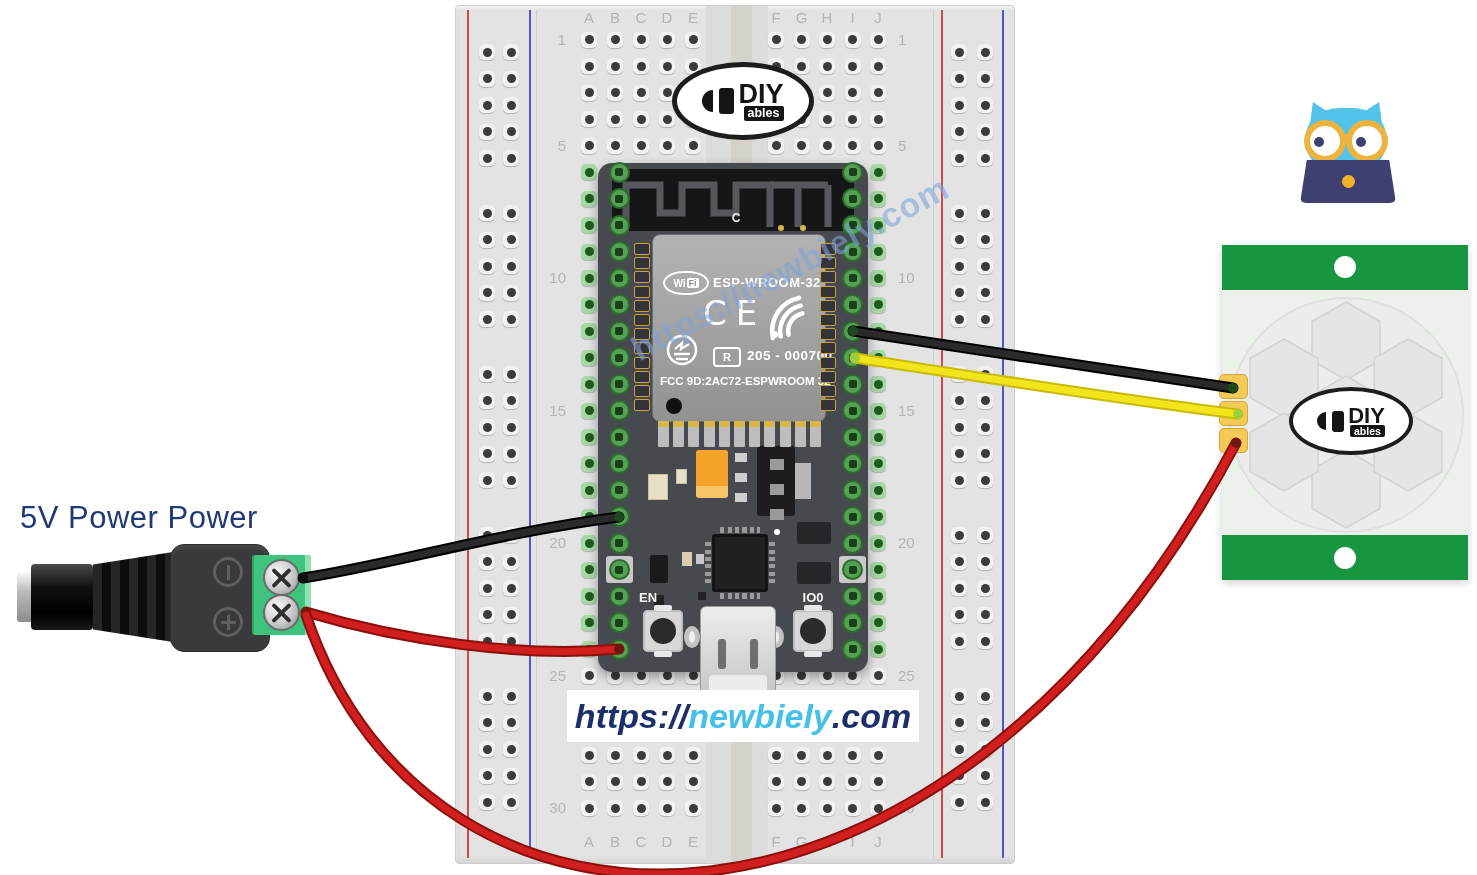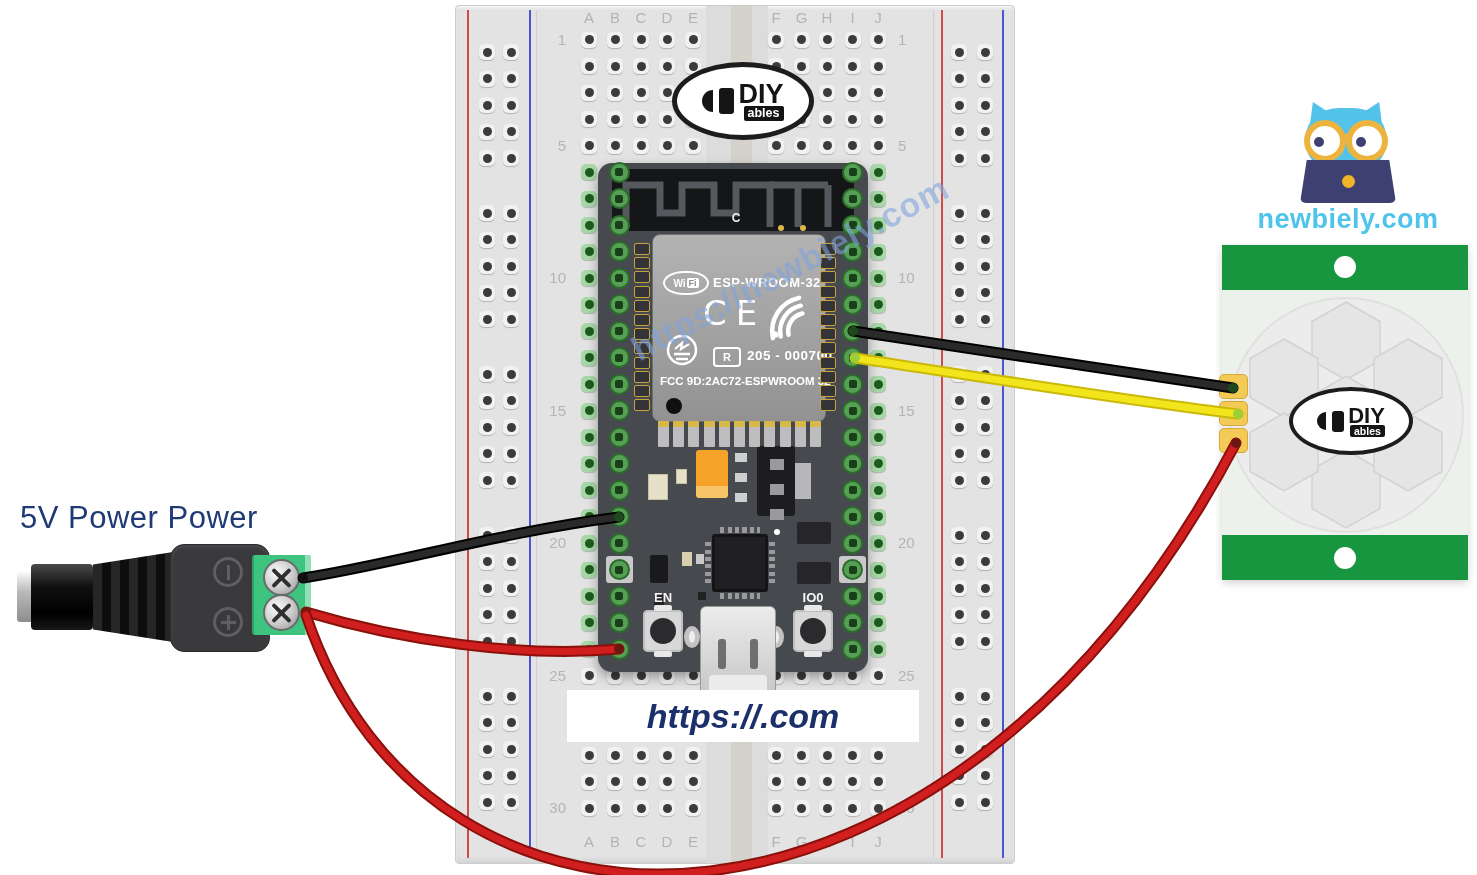--- a/index.html
+++ b/index.html
@@ -657,21 +657,21 @@
     <div class="cmp" style="left:172px;top:346px;width:14px;height:11px;background:#9a9a9c;"></div>
     <div class="cmp" style="left:114px;top:371px;width:56px;height:58px;background:#202023;border:3px solid #141416;border-radius:3px;box-sizing:border-box;"></div>
     <div class="stub-h" style="left:122px;top:364px;width:40px;"></div>
     <div class="stub-h" style="left:122px;top:430px;width:40px;"></div>
     <div class="stub-v" style="left:107px;top:379px;height:42px;"></div>
     <div class="stub-v" style="left:171px;top:379px;height:42px;"></div>
     <div class="cmp" style="left:176px;top:366px;width:6px;height:6px;border-radius:50%;background:#fff;"></div>
     <div class="cmp" style="left:199px;top:359px;width:34px;height:22px;background:#26262a;border-radius:2px;"></div>
     <div class="cmp" style="left:199px;top:399px;width:34px;height:22px;background:#26262a;border-radius:2px;"></div>
 
-    <div class="btn-lab" style="left:33px;top:427px;">EN</div>
+    <div class="btn-lab" style="left:18px;top:427px;">EN</div>
     <div class="btn" style="left:45px;top:447px;">
         <div class="cap"></div>
       </div>
     <div class="btn-lab" style="left:183px;top:427px;">IO0</div>
     <div class="btn" style="left:195px;top:447px;">
         <div class="cap"></div>
       </div>
     <div class="cmp" style="left:86px;top:463px;width:16px;height:22px;border:5px solid #c3c3c3;border-radius:50%;background:#efefef;box-sizing:border-box;"></div>
     <div class="cmp" style="left:170px;top:463px;width:16px;height:22px;border:5px solid #c3c3c3;border-radius:50%;background:#efefef;box-sizing:border-box;"></div>
     <div class="cmp" style="left:102px;top:443px;width:76px;height:96px;background:linear-gradient(180deg,#ececec,#c4c4c4);border:1px solid #9a9a9a;border-radius:6px;box-sizing:border-box;">
@@ -809,21 +809,20 @@
 
   <div id="nb-logo" class="abs">
     <div class="ear" style="left:70px;top:2px;clip-path:polygon(12% 0,100% 62%,0 100%);"></div>
     <div class="ear" style="left:118px;top:2px;clip-path:polygon(88% 0,0 62%,100% 100%);"></div>
     <div class="owl-head"></div>
     <div class="lens" style="left:64px;top:20px;"></div>
     <div class="lens" style="left:106px;top:20px;"></div>
     <div class="bridge"></div>
     <div class="beak"></div>
     <div class="laptop"></div>
-    <div id="nb-text">newbiely.com</div>
   </div>
 
   <svg id="wires" class="abs" width="1477" height="875">
       <path d="M 303 578 C 390 565, 500 532, 619 517" fill="none" stroke="#000000" stroke-width="11" stroke-linecap="round"></path>
       <path d="M 303 578 C 390 565, 500 532, 619 517" fill="none" stroke="#2a2a2a" stroke-width="7" stroke-linecap="round"></path>
       <circle cx="303" cy="578" r="5" fill="#111111"></circle>
       <circle cx="619" cy="517" r="5" fill="#1c4a1c"></circle>
       <path d="M 306 612 C 400 640, 520 658, 619 649" fill="none" stroke="#8a110b" stroke-width="11" stroke-linecap="round"></path>
       <path d="M 306 612 C 400 640, 520 658, 619 649" fill="none" stroke="#d11f1f" stroke-width="7" stroke-linecap="round"></path>
       <circle cx="306" cy="612" r="5" fill="#6e1712"></circle>
@@ -836,15 +835,16 @@
       <circle cx="853" cy="331" r="5" fill="#1c4a1c"></circle>
       <circle cx="1233" cy="388" r="5" fill="#1c4a1c"></circle>
       <path d="M 855 358 C 960 374, 1130 401, 1238 414" fill="none" stroke="#c9b908" stroke-width="11" stroke-linecap="round"></path>
       <path d="M 855 358 C 960 374, 1130 401, 1238 414" fill="none" stroke="#f2e51c" stroke-width="7" stroke-linecap="round"></path>
       <circle cx="855" cy="358" r="5" fill="#9ccf3a"></circle>
       <circle cx="1238" cy="414" r="5" fill="#9ccf3a"></circle>
     </svg>
 
   <div id="wm-box" class="abs">
     <span class="navy">https://</span>
+      <span class="cyan">newbiely</span>
       <span class="navy">.com</span>
   </div>
 </div>
 
 </body></html>

